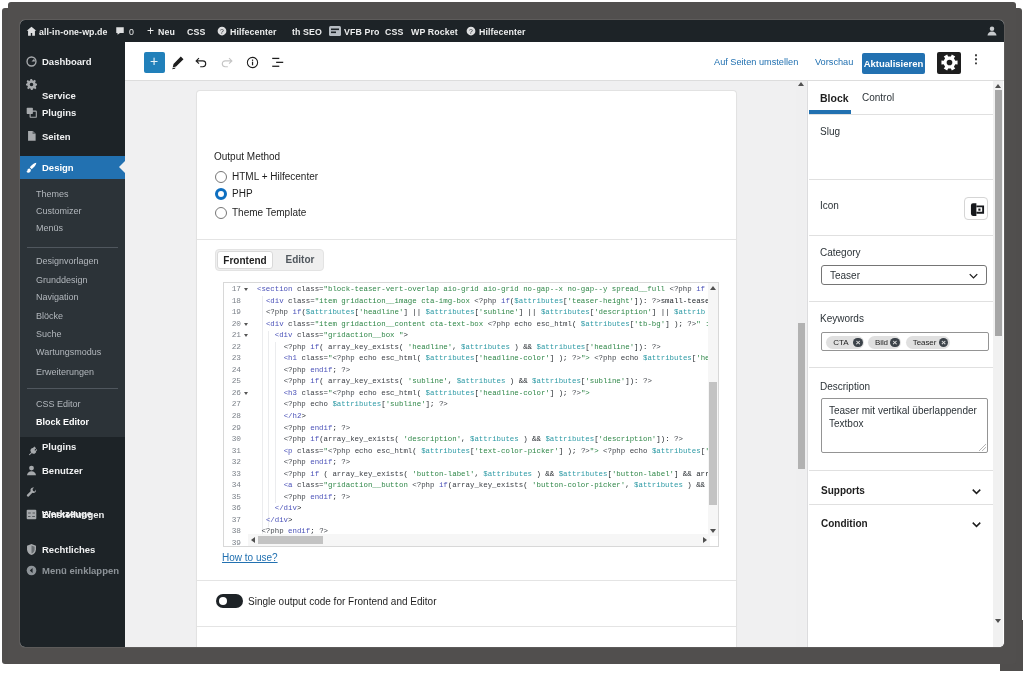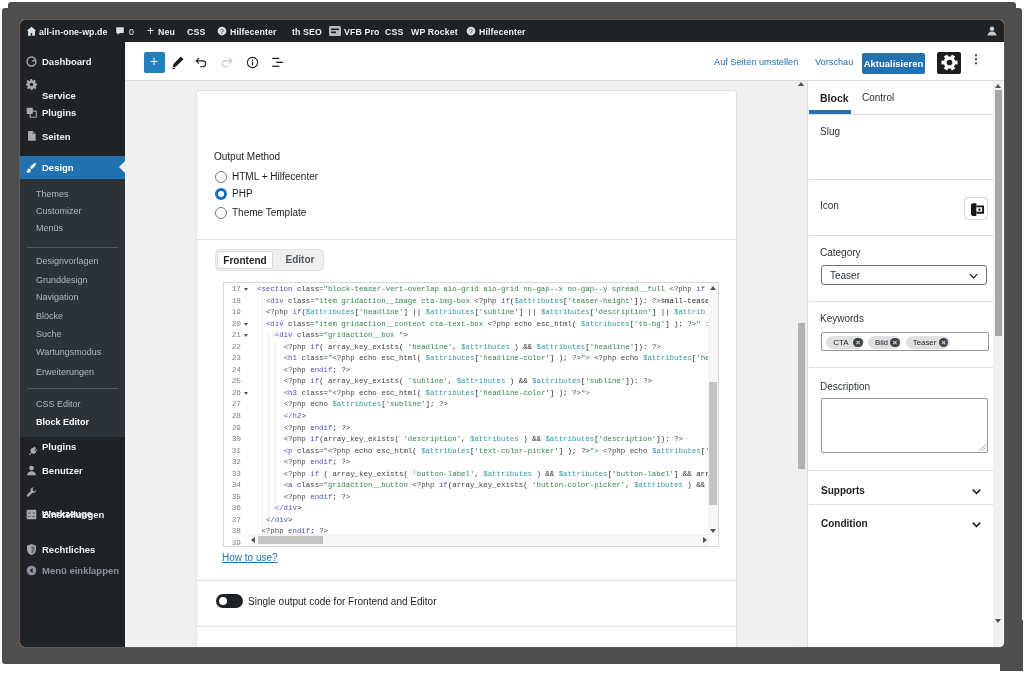--- a/index.html
+++ b/index.html
@@ -316,20 +316,21 @@
         <span style="position:absolute;left:7px;top:1.5px;font-size:8px;color:#1e1e1e;letter-spacing:-0.1px">Bild</span>
         <span style="position:absolute;right:1.5px;top:1.5px;width:9.5px;height:9.5px;background:#3c434a;border-radius:50%;color:#e0e0e0;font-size:8px;line-height:9.5px;text-align:center;font-weight:700">×</span>
       </div>
       <div class="abs" style="left:97.8px;top:255px;width:44px;height:12.5px;background:#e0e0e0;border-radius:7px">
         <span style="position:absolute;left:7px;top:1.5px;font-size:8px;color:#1e1e1e;letter-spacing:-0.1px">Teaser</span>
         <span style="position:absolute;right:1.5px;top:1.5px;width:9.5px;height:9.5px;background:#3c434a;border-radius:50%;color:#e0e0e0;font-size:8px;line-height:9.5px;text-align:center;font-weight:700">×</span>
       </div>
     <div class="pdiv" style="top:286px"></div>
     <span class="plbl" style="left:12px;top:300px">Description</span>
     <div class="abs" style="left:13px;top:317px;width:167px;height:55px;border:1px solid #949494;border-radius:2px;background:#fff">
+      <span style="position:absolute;left:7px;top:5px;font-size:10px;line-height:13px;color:#2c3338">Teaser mit vertikal überlappender<br>Textbox</span>
       <svg style="position:absolute;right:1px;bottom:1px" width="7" height="7" viewBox="0 0 8 8">
           <path stroke="#aaa" stroke-width="1" d="M0 8 8 0 M3.5 8 8 3.5"></path>
         </svg>
     </div>
     <div class="pdiv" style="top:389px"></div>
     <span class="plbl" style="left:13px;top:404px;font-weight:600;font-size:10px;color:#1e1e1e">Supports</span>
     <svg class="chev" style="left:164px;top:406px" viewBox="0 0 12 8">
         <path fill="none" stroke="#1e1e1e" stroke-width="2" d="M1 1.5 6 6.5 11 1.5"></path>
       </svg>
     <div class="pdiv" style="top:423px"></div>

